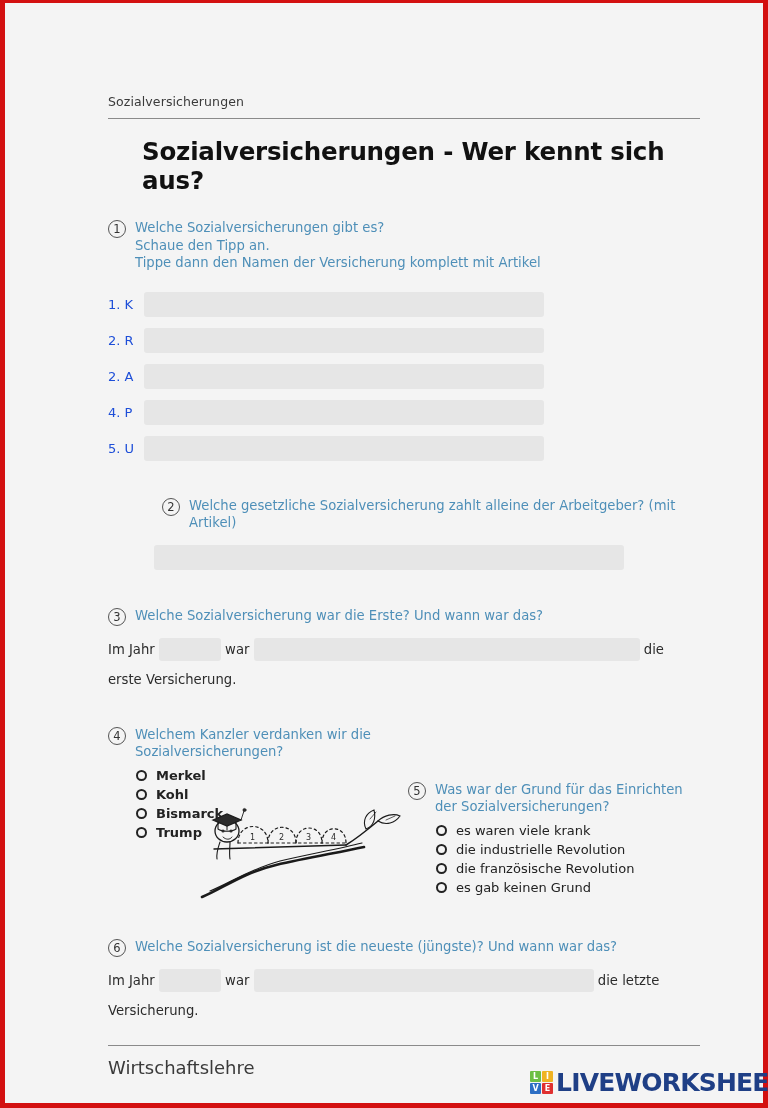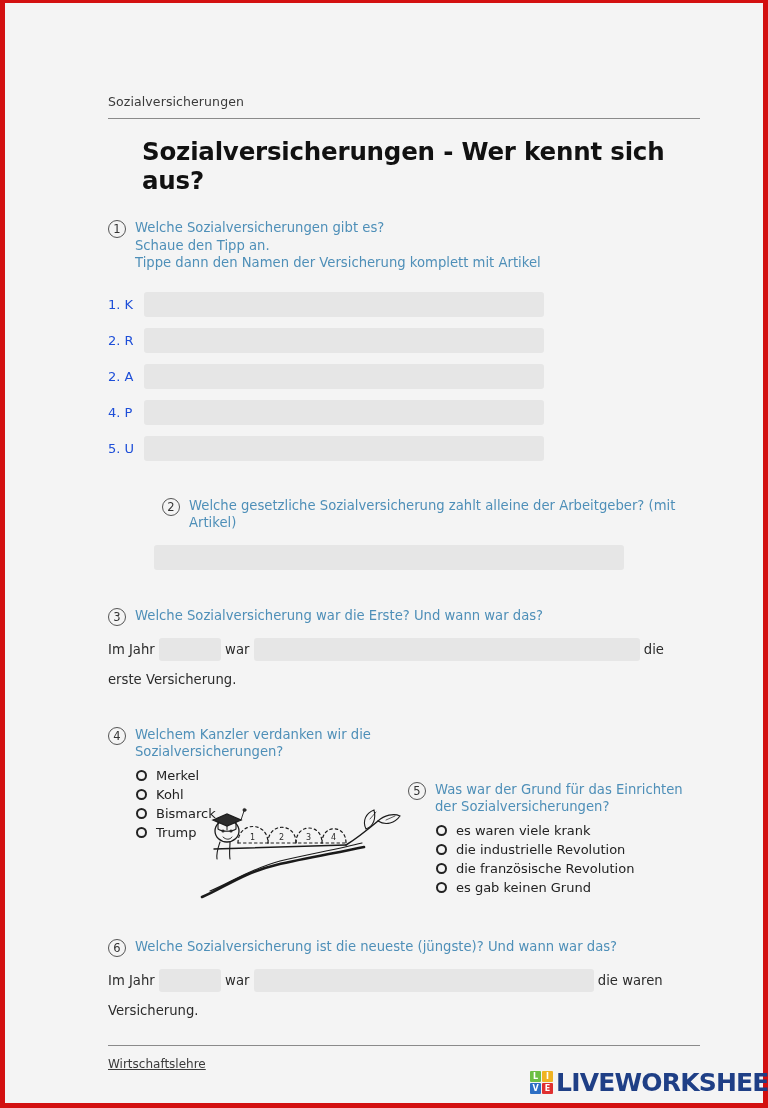--- a/index.html
+++ b/index.html
@@ -147,24 +147,23 @@
   .radio-label {
     font-size: 13px;
     color: #222;
   }
 
   
   .foot-rule {
     border-bottom: 1.2px solid #8a8a8a;
   }
   .foot-label {
-    font-size: 12px;
+    font-size: 18px;
     color: #3a3a3a;
     margin-top: 11px;
-    text-decoration: underline;
   }
 
   
   #lw-logo {
     position: absolute;
     left: 530px;
     top: 1068px;
     display: flex;
     align-items: center;
     gap: 3px;
@@ -274,21 +273,21 @@
     <div style="position:relative;margin-top:34px;height:0;">
 
       <div class="q" style="position:absolute;left:0;top:0;width:275px;">
         <div class="qrow">
           <span class="qnum">4</span>
           <span class="qtext" style="color: rgb(78, 143, 184);">
             <span>Welchem Kanzler verdanken wir die</span><br>
             <span>Sozialversicherungen?</span>
           </span>
         </div>
-        <div class="radio-list" style="margin-left:28px;">
+        <div class="radio-list" style="margin-left:28px;font-weight:bold;">
           <div class="radio-item">
             <span class="radio-dot"></span>
             <span class="radio-label">Merkel</span>
           </div>
           <div class="radio-item">
             <span class="radio-dot"></span>
             <span class="radio-label">Kohl</span>
           </div>
           <div class="radio-item">
             <span class="radio-dot"></span>
@@ -333,21 +332,21 @@
     <div class="q" style="margin-top:246px;">
       <div class="qrow">
         <span class="qnum">6</span>
         <span class="qtext" style="color: rgb(78, 143, 184);">Welche Sozialversicherung ist die neueste (jüngste)? Und wann war das?</span>
       </div>
       <div class="sentence" style="margin-top:6px;">
         <span>Im Jahr</span>
         <span class="bar-inline" style="width: 62px; background: rgb(230, 230, 230);" placeholder=""></span>
         <span>war</span>
         <span class="bar-inline" style="width: 340px; background: rgb(230, 230, 230);" placeholder=""></span>
-        <span>die waren</span>
+        <span>die letzte</span>
         <div style="line-height:24px;">Versicherung.</div>
       </div>
     </div>
 
     <div class="foot-rule" style="margin-top:22px;"></div>
     <div class="foot-label">Wirtschaftslehre</div>
   </div>
 
   <svg id="caterpillar" viewBox="0 0 212 112">
     <g fill="none" stroke="#1a1a1a" stroke-width="1.1" stroke-linecap="round">

